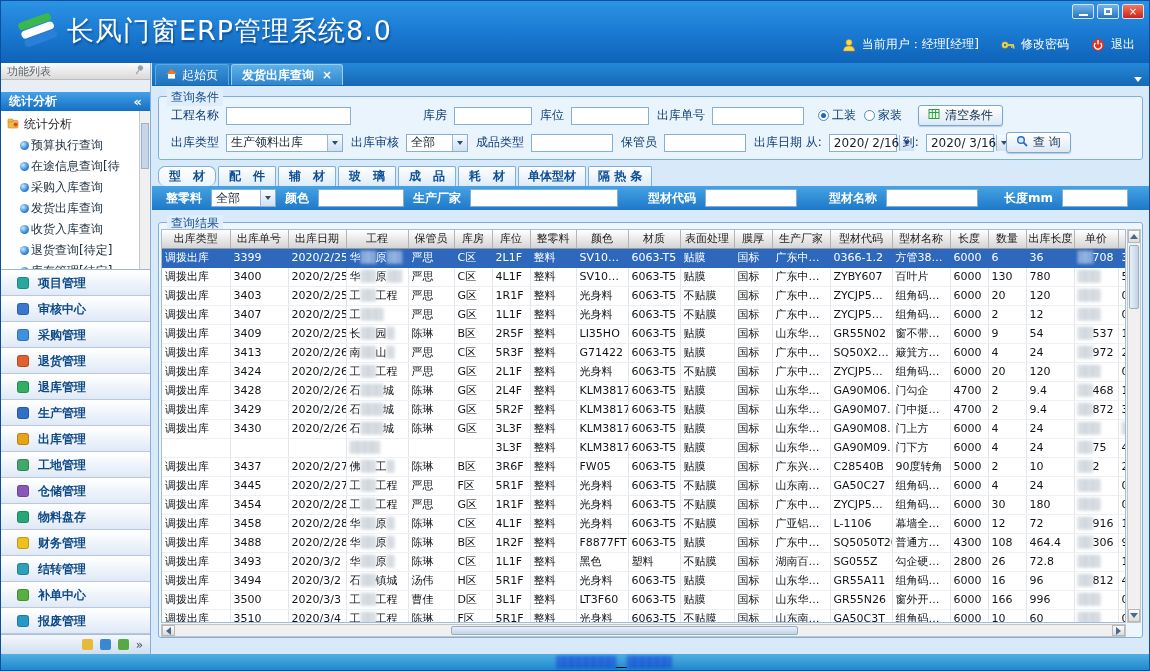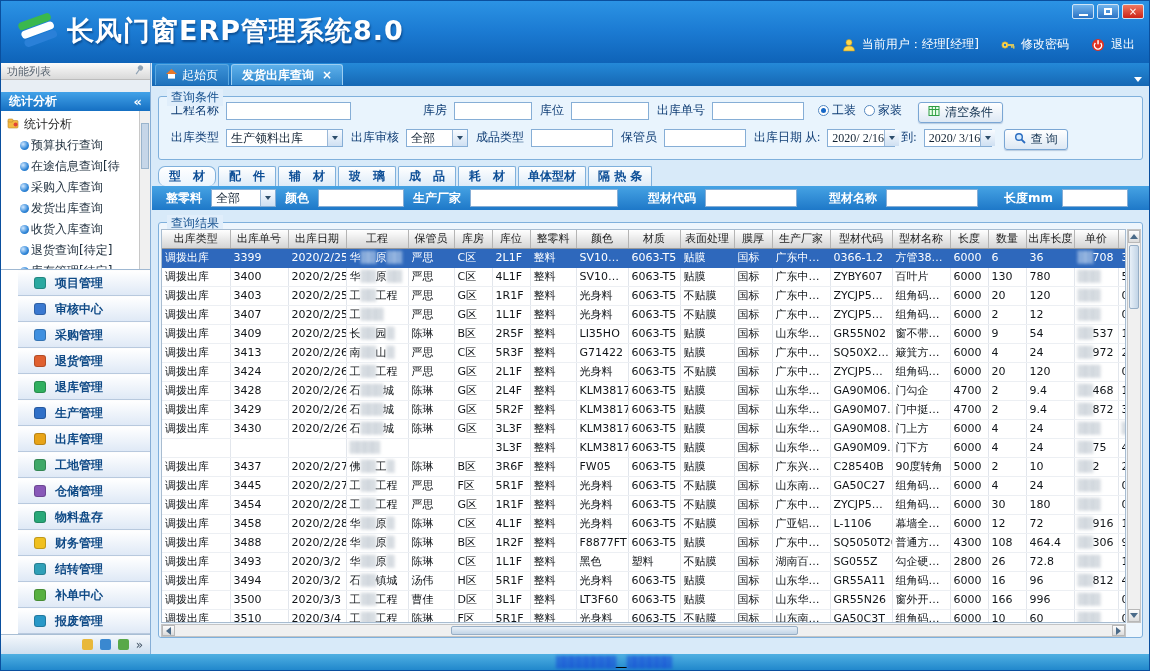--- a/index.html
+++ b/index.html
@@ -11,21 +11,21 @@
   .titlebar{position:absolute;top:0;left:0;right:0;height:62px;
     background:linear-gradient(180deg,#2b93e4 0%,#1b7ad2 50%,#0e63b8 100%);}
   .win-controls{position:absolute;top:3px;right:5px;display:flex;gap:3px;}
   .win-btn{width:22px;height:15px;border:1px solid #cfe4f6;border-radius:2px;
     background:linear-gradient(#72b4ec,#2a72c4);color:#fff;font-size:10px;line-height:12px;
     text-align:center;display:flex;align-items:center;justify-content:center;cursor:default;}
   .win-btn.close{background:linear-gradient(#f07860,#cc2418);}
   .g-min{display:block;width:9px;height:2px;background:#fff;margin-top:6px;}
   .g-max{display:block;width:8px;height:7px;border:2px solid #fff;}
   .logo{position:absolute;left:14px;top:8px;width:46px;height:44px;}
-  .app-title{position:absolute;left:66px;top:12px;color:#fff;font-size:27px;font-weight:bold;
+  .app-title{position:absolute;left:66px;top:12px;color:#fff;font-size:27px;font-weight:normal;
     letter-spacing:1px;text-shadow:1px 2px 2px rgba(0,40,90,.5);}
   .user-bar{position:absolute;right:14px;top:35px;display:flex;align-items:center;gap:6px;color:#fff;font-size:12px;}
   .user-bar .sep{width:10px;}
   .ic14{width:14px;height:14px;display:inline-block;vertical-align:middle;}
 
   
   .sidebar{position:absolute;top:62px;left:0;width:150px;bottom:16px;background:#eef2f7;
     border-right:1px solid #86aed6;display:flex;flex-direction:column;}
   .panel-title{height:17px;background:linear-gradient(#fbfbfb,#d9d9d9);border-bottom:1px solid #bcbcbc;
     color:#5a6672;font-size:11px;padding:1px 6px;display:flex;justify-content:space-between;align-items:center;}
@@ -33,21 +33,21 @@
   .section-hd{height:19px;background:linear-gradient(#42a2e8,#156fc2);color:#fff;font-weight:bold;
     font-size:12px;padding:0 8px;display:flex;justify-content:space-between;align-items:center;}
   .collapse{font-size:13px;cursor:default;}
   .tree{position:relative;height:158px;background:#fff;overflow:hidden;padding:3px 12px 0 6px;}
   .tree-root{display:flex;gap:5px;align-items:center;height:21px;color:#222;}
   .tree-item{display:flex;gap:2px;align-items:center;height:21px;padding-left:13px;color:#1b2b3a;white-space:nowrap;}
   .bullet{width:9px;height:9px;border-radius:50%;flex:0 0 9px;
     background:radial-gradient(circle at 35% 35%,#cfe7ff,#2f86d8 60%,#155ca8);}
   .tree-scroll{position:absolute;top:0;right:0;bottom:0;width:11px;background:#f0f0f0;border-left:1px solid #c8c8c8;}
   .tree-scroll .thumb{position:absolute;top:12px;left:1px;width:8px;height:46px;background:#c6d6e8;border:1px solid #9ab4cc;}
-  .sidebar-menu{flex:1;display:flex;flex-direction:column;border-top:1px solid #9fb8d2;background:#fff;padding-left:17px;}
+  .sidebar-menu{flex:1;display:flex;flex-direction:column;border-top:1px solid #9fb8d2;background:#fff;}
   .menu-btn{flex:1;display:flex;align-items:center;gap:9px;padding-left:16px;
     background:linear-gradient(#ffffff,#dfe9f6);border-bottom:1px solid #b8c9de;border-top:1px solid #fdfdfd;
     font-weight:bold;font-size:12px;color:#0f4a86;white-space:nowrap;cursor:default;}
   .mi{width:12px;height:12px;border-radius:3px;display:inline-block;border:1px solid rgba(0,0,0,.2);}
   .sidebar-foot{height:20px;background:linear-gradient(#f4f8fc,#cfdfef);border-top:1px solid #a8bed4;
     display:flex;align-items:center;justify-content:flex-end;gap:7px;padding:0 7px;color:#456;}
   .foot-ic{width:11px;height:11px;border-radius:2px;display:inline-block;}
 
   
   .main{position:absolute;top:62px;left:151px;right:0;bottom:16px;background:#d8eaf9;display:flex;flex-direction:column;}
@@ -60,21 +60,21 @@
   .tab-dd{position:absolute;right:7px;top:8px;}
   .tri-down{width:0;height:0;border-left:4px solid transparent;border-right:4px solid transparent;border-top:5px solid #2d4d6b;display:inline-block;}
   .tri-down.w{border-top-color:#fff;}
   .tri-up{width:0;height:0;border-left:4px solid transparent;border-right:4px solid transparent;border-bottom:5px solid #4a6a88;display:inline-block;}
   .tri-left{width:0;height:0;border-top:4px solid transparent;border-bottom:4px solid transparent;border-right:5px solid #4a6a88;display:inline-block;}
   .tri-right{width:0;height:0;border-top:4px solid transparent;border-bottom:4px solid transparent;border-left:5px solid #4a6a88;display:inline-block;}
 
   .groupbox{position:relative;margin:10px 6px 0 6px;border:1px solid #7fb0dc;border-radius:3px;background:#e9f4fd;}
   .gb-label{position:absolute;top:-8px;left:8px;background:#e0eefb;padding:0 4px;font-size:12px;color:#14508e;}
   .query-box{height:64px;flex:0 0 64px;}
-  .qrow{display:flex;align-items:flex-start;padding:0 0 0 12px;height:27px;font-size:12px;color:#0e3c74;white-space:nowrap;font-family:Liberation Serif, serif;}
+  .qrow{display:flex;align-items:center;padding:0 0 0 12px;height:27px;font-size:12px;color:#0e3c74;white-space:nowrap;}
   .qrow:first-of-type{margin-top:5px;}
   .qlab{margin-right:7px;}
   .qinput{height:18px;border:1px solid #86aed6;background:#fff;font-size:12px;padding:0 3px;font-family:inherit;}
   .qsel{height:18px;border:1px solid #86aed6;background:#fff;display:flex;align-items:center;
     justify-content:space-between;padding-left:4px;font-size:12px;color:#123;}
   .dd{width:15px;height:16px;background:linear-gradient(#f8fbff,#cfe0f2);border-left:1px solid #9ab8d8;
     display:flex;align-items:center;justify-content:center;flex:0 0 15px;}
   .dd .tri-down{border-left-width:3.5px;border-right-width:3.5px;border-top-width:4.5px;}
   .radio{width:11px;height:11px;border-radius:50%;border:1px solid #5588c0;background:#fff;position:relative;display:inline-block;margin-right:3px;vertical-align:-2px;}
   .radio.sel::after{content:"";position:absolute;inset:2px;background:#1668c8;border-radius:50%;}

